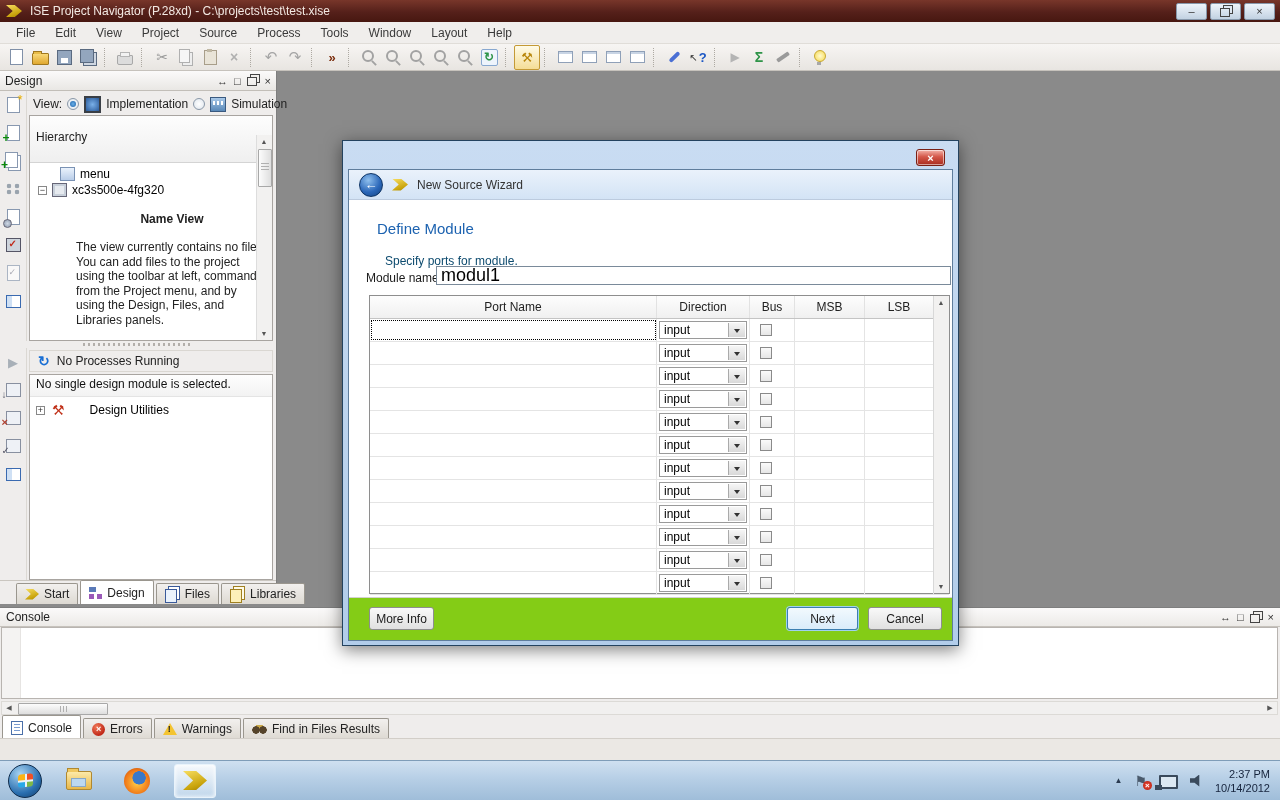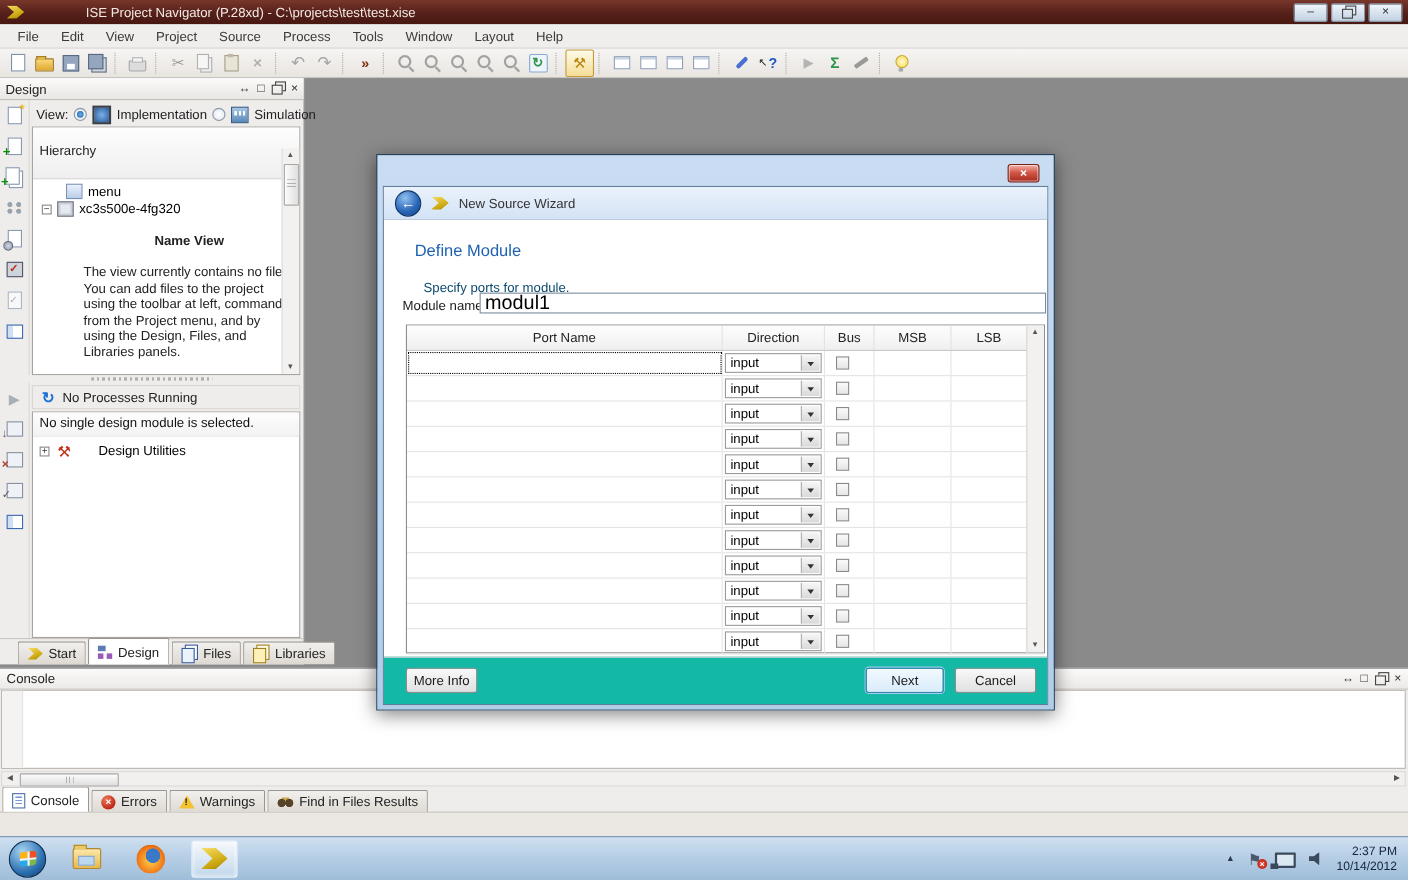--- a/index.html
+++ b/index.html
@@ -1,20 +1,20 @@
 <!DOCTYPE html>
 <html><head>
 <meta charset="utf-8">
 <style>
   html,body{margin:0;padding:0;}
   body{font-family:"Liberation Sans",sans-serif;font-size:12px;-webkit-font-smoothing:antialiased;}
   #root{position:relative;width:1280px;height:800px;overflow:hidden;background:#8a8a8a;}
 
   
-  .titlebar{position:absolute;left:0;top:0;width:1280px;height:22px;background:linear-gradient(#78362a,#55201a 55%,#471710);display:flex;align-items:center;padding-left:6px;box-sizing:border-box;color:#f3e9e3;gap:48px;}
+  .titlebar{position:absolute;left:0;top:0;width:1280px;height:22px;background:linear-gradient(#78362a,#55201a 55%,#471710);display:flex;align-items:center;padding-left:6px;box-sizing:border-box;color:#f3e9e3;}
   .xchev{width:16px;height:12px;background:linear-gradient(160deg,#f7dd60,#c9a40c 70%,#9f7f05);clip-path:polygon(0% 0%,55% 0%,100% 50%,55% 100%,0% 100%,42% 50%);flex:none;}
   .xchev.sm{width:14px;height:11px;}
   .xchev.lg{width:24px;height:19px;}
   .titlebar .ttl{margin-left:8px;font-size:12px;}
   .winbtns{margin-left:auto;display:flex;gap:3px;padding-right:5px;}
   .winbtn{width:29px;height:15px;border:1px solid #8798ab;border-radius:2px;background:linear-gradient(#eef4fa,#c2d2e2);color:#333;font-size:11px;line-height:13px;text-align:center;display:flex;align-items:center;justify-content:center;}
   .i-restore{width:8px;height:7px;border:1px solid #444;box-shadow:3px -3px 0 -1px #dfe8f2,3px -3px 0 0 #444;margin:2px 2px 0 0;}
   .i-restore.on-gray{box-shadow:3px -3px 0 -1px #f1efec,3px -3px 0 0 #444;}
 
   
@@ -187,21 +187,21 @@
   .col-port{width:287px;} .col-dir{width:93px;} .col-bus{width:45px;} .col-msb{width:70px;} .col-lsb{width:69px;}
   .pt-row{display:flex;height:22px;border-bottom:1px solid #e4e4e4;}
   .pt-cell{border-right:1px solid #e4e4e4;box-sizing:border-box;height:100%;display:flex;align-items:center;}
   .pt-cell.focused{outline:1px dotted #000;outline-offset:-2px;}
   .dd{margin:1px 2px;height:18px;flex:1;display:flex;align-items:center;border:1px solid #9a9a9a;background:#fff;padding-left:4px;position:relative;box-sizing:border-box;}
   .dd-btn{position:absolute;right:1px;top:1px;bottom:1px;width:16px;background:linear-gradient(#f6f6f6,#d9d9d9);border-left:1px solid #aaa;display:flex;align-items:center;justify-content:center;}
   .dd-btn::after{content:"";border:3px solid transparent;border-top:4px solid #333;margin-top:4px;}
   .chk{width:12px;height:12px;border:1px solid #8a8a8a;background:linear-gradient(#fafafa,#e6e6e6);margin-left:10px;box-sizing:border-box;}
   .pt-vscroll{position:absolute;right:0;top:0;bottom:0;width:15px;background:#f2f1f0;border-left:1px solid #d8d8d8;}
 
-  .dlg-footer{position:absolute;left:0;bottom:0;right:0;height:42px;background:#14b8a6;border-top:1px solid #d4d2d0;}
+  .dlg-footer{position:absolute;left:0;bottom:0;right:0;height:42px;background:#84cc16;border-top:1px solid #d4d2d0;}
   .btn{position:absolute;top:9px;height:23px;border:1px solid #8e8e8e;border-radius:3px;background:linear-gradient(#f9f9f9,#e0e0e0);color:#1a1a1a;display:flex;align-items:center;justify-content:center;box-sizing:border-box;}
   .btn-moreinfo{left:20px;width:65px;}
   .btn-next{left:438px;width:71px;border:1px solid #3c7fb1;box-shadow:0 0 0 1px #9fd0ef;background:linear-gradient(#f2f9fe,#d9ecfa);}
   .btn-cancel{left:519px;width:74px;}
 </style>
 </head>
 <body>
 
 <div id="root">
 

